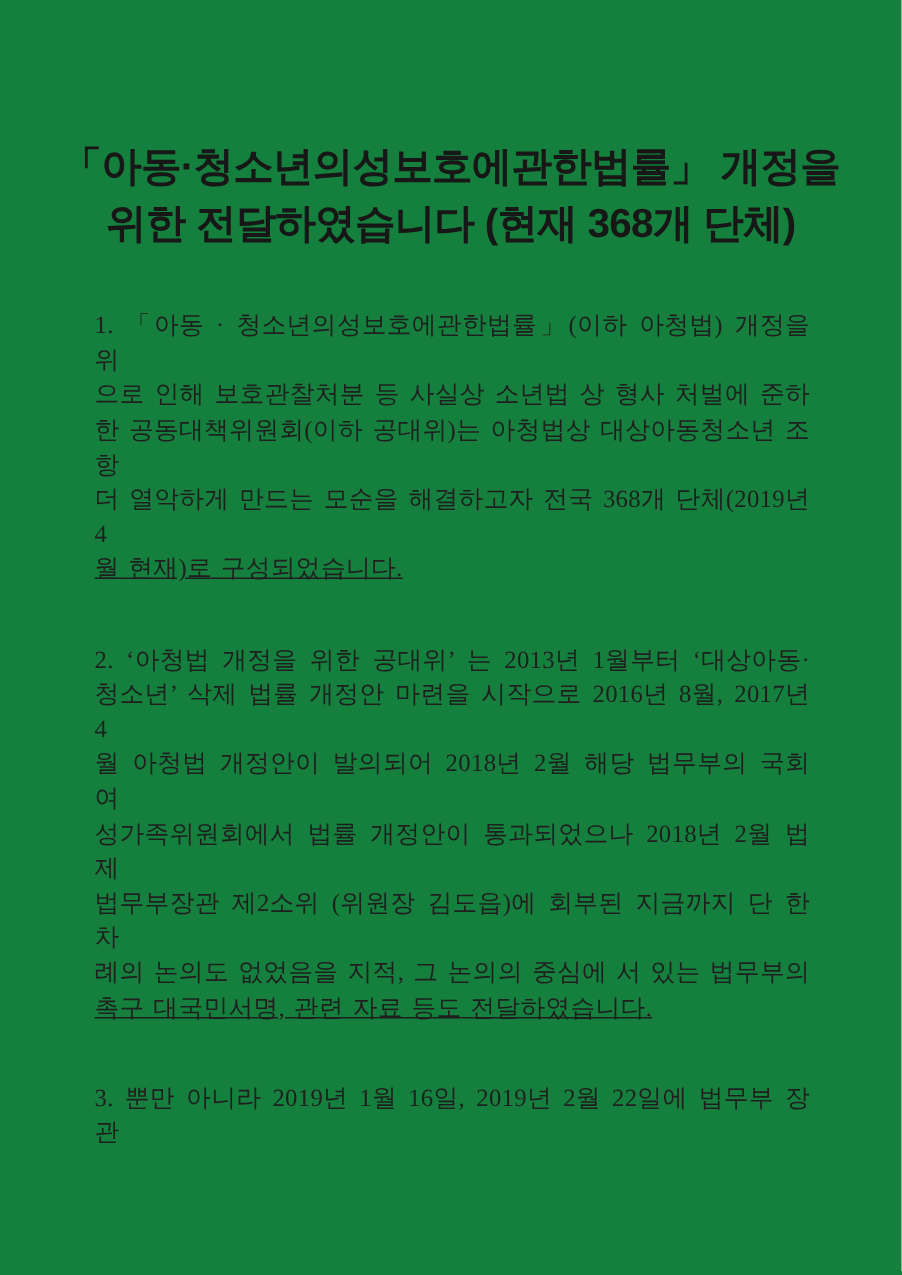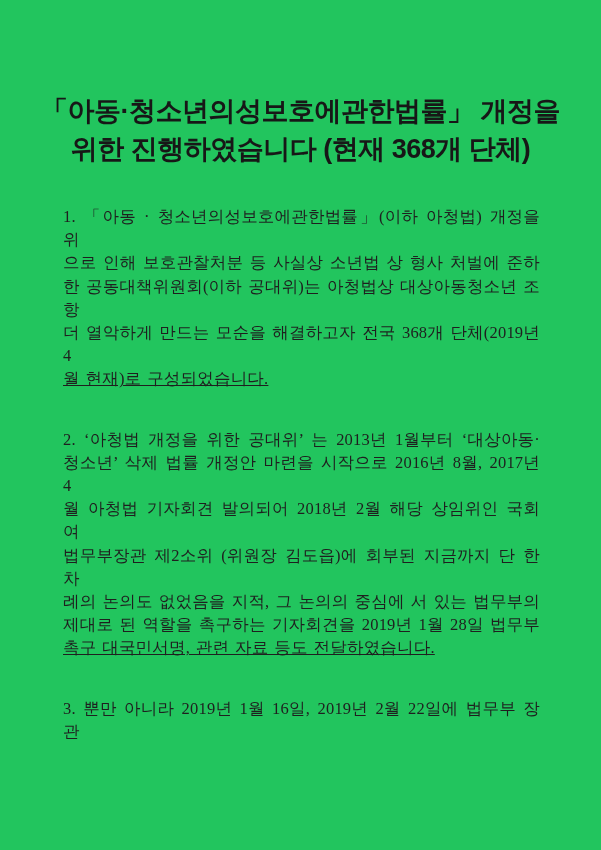--- a/index.html
+++ b/index.html
@@ -2,21 +2,21 @@
 <html lang="ko"><head>
 <meta charset="utf-8">
 <style>
   * { margin: 0; padding: 0; box-sizing: border-box; }
   html, body { background: #e8e8e8; }
   .page {
     position: relative;
     width: 601px;
     height: 850px;
     margin: 0 auto;
-    background: #22c55e;
+    background: #15803d;
     color: #1f1f1f;
     overflow: hidden;
   }
   .doc-title {
     margin: 92px 40px 0 40px;
     text-align: center;
     font-family: "Liberation Sans", "DejaVu Sans", sans-serif;
     font-weight: 700;
     font-size: 27px;
     line-height: 38px;
@@ -44,40 +44,40 @@
     text-decoration: underline;
   }
 </style>
 </head>
 <body>
 
 <div class="page">
 
   <div class="doc-title">
     <div>「아동·청소년의성보호에관한법률」 개정을</div>
-    <div>위한 진행하였습니다 (현재 368개 단체)</div>
+    <div>위한 전달하였습니다 (현재 368개 단체)</div>
   </div>
 
   <div class="doc-body">
 
     <div class="para">
       <div class="line">1. 「아동 · 청소년의성보호에관한법률」(이하 아청법) 개정을 위</div>
       <div class="line">으로 인해 보호관찰처분 등 사실상 소년법 상 형사 처벌에 준하</div>
       <div class="line">한 공동대책위원회(이하 공대위)는 아청법상 대상아동청소년 조항</div>
       <div class="line">더 열악하게 만드는 모순을 해결하고자 전국 368개 단체(2019년 4</div>
       <div class="line last">월 현재)로 구성되었습니다.</div>
     </div>
 
     <div class="para">
       <div class="line">2. ‘아청법 개정을 위한 공대위’ 는 2013년 1월부터 ‘대상아동·</div>
       <div class="line">청소년’ 삭제 법률 개정안 마련을 시작으로 2016년 8월, 2017년 4</div>
-      <div class="line">월 아청법 기자회견 발의되어 2018년 2월 해당 상임위인 국회 여</div>
+      <div class="line">월 아청법 개정안이 발의되어 2018년 2월 해당 법무부의 국회 여</div>
+      <div class="line">성가족위원회에서 법률 개정안이 통과되었으나 2018년 2월 법제</div>
       <div class="line">법무부장관 제2소위 (위원장 김도읍)에 회부된 지금까지 단 한차</div>
       <div class="line">례의 논의도 없었음을 지적, 그 논의의 중심에 서 있는 법무부의</div>
-      <div class="line">제대로 된 역할을 촉구하는 기자회견을 2019년 1월 28일 법무부</div>
       <div class="line last">촉구 대국민서명, 관련 자료 등도 전달하였습니다.</div>
     </div>
 
     <div class="para">
       <div class="line">3. 뿐만 아니라 2019년 1월 16일, 2019년 2월 22일에 법무부 장관</div>
 
     </div>
 
   </div>
 

